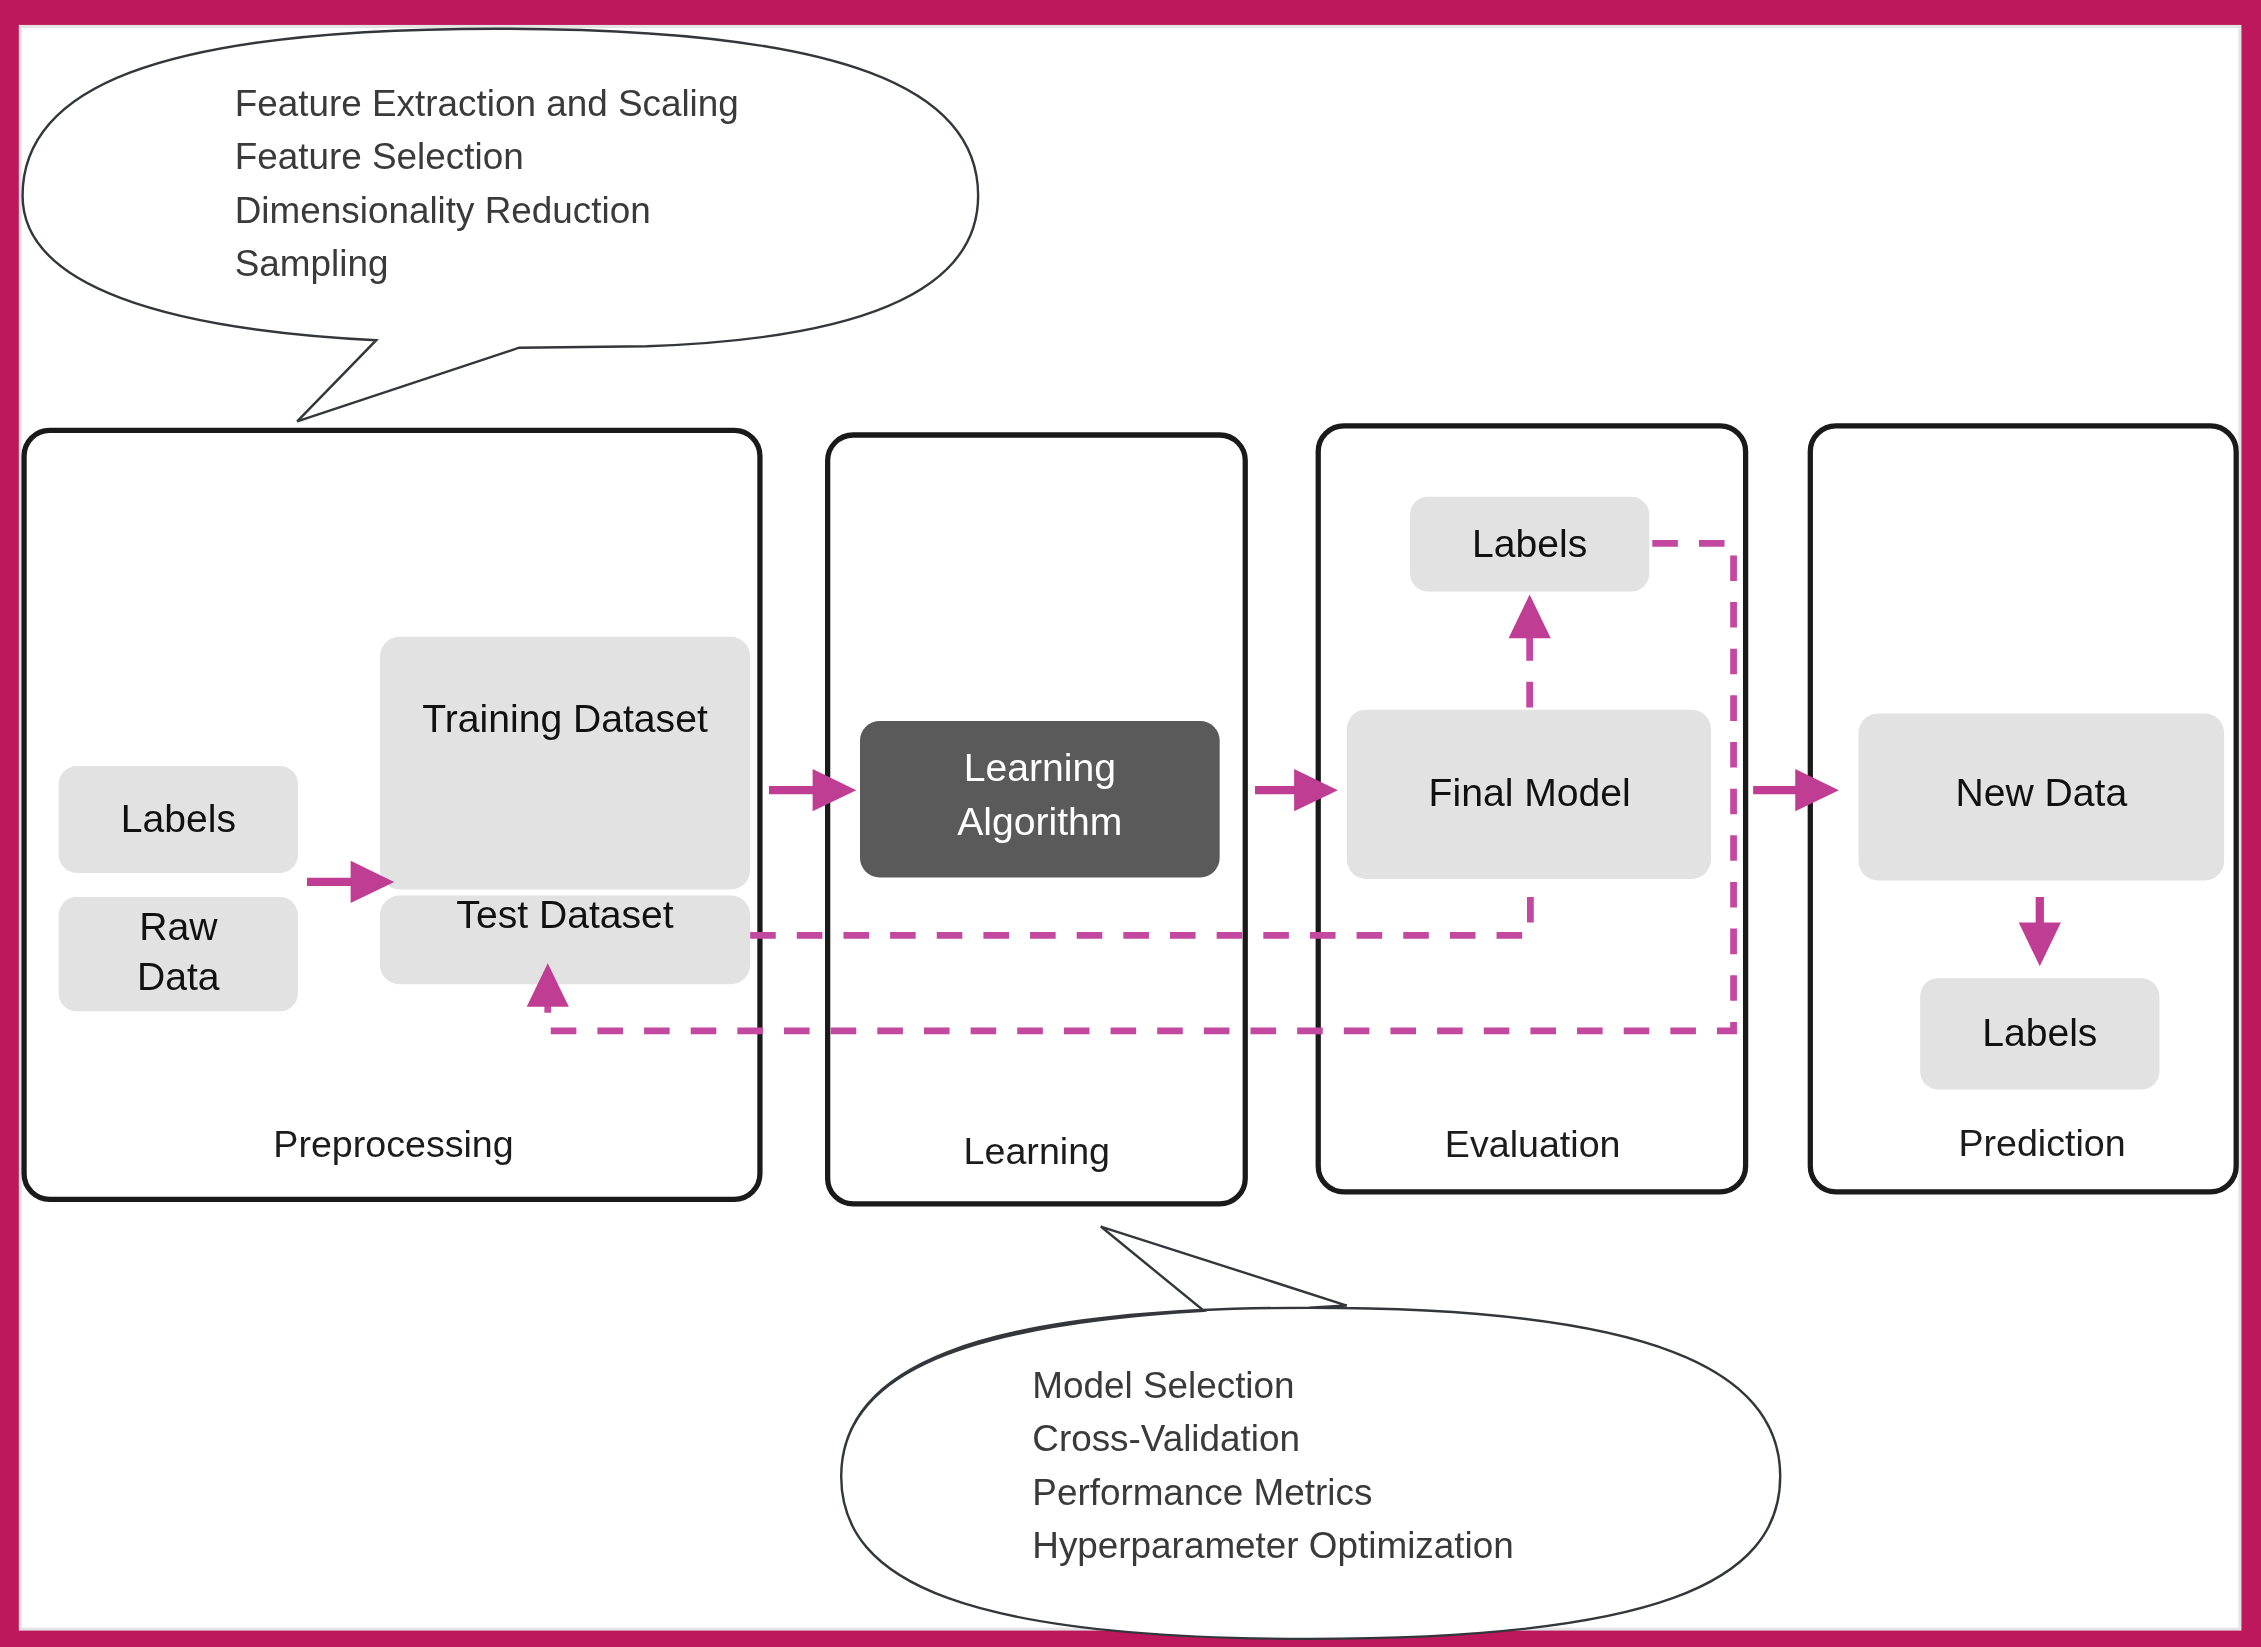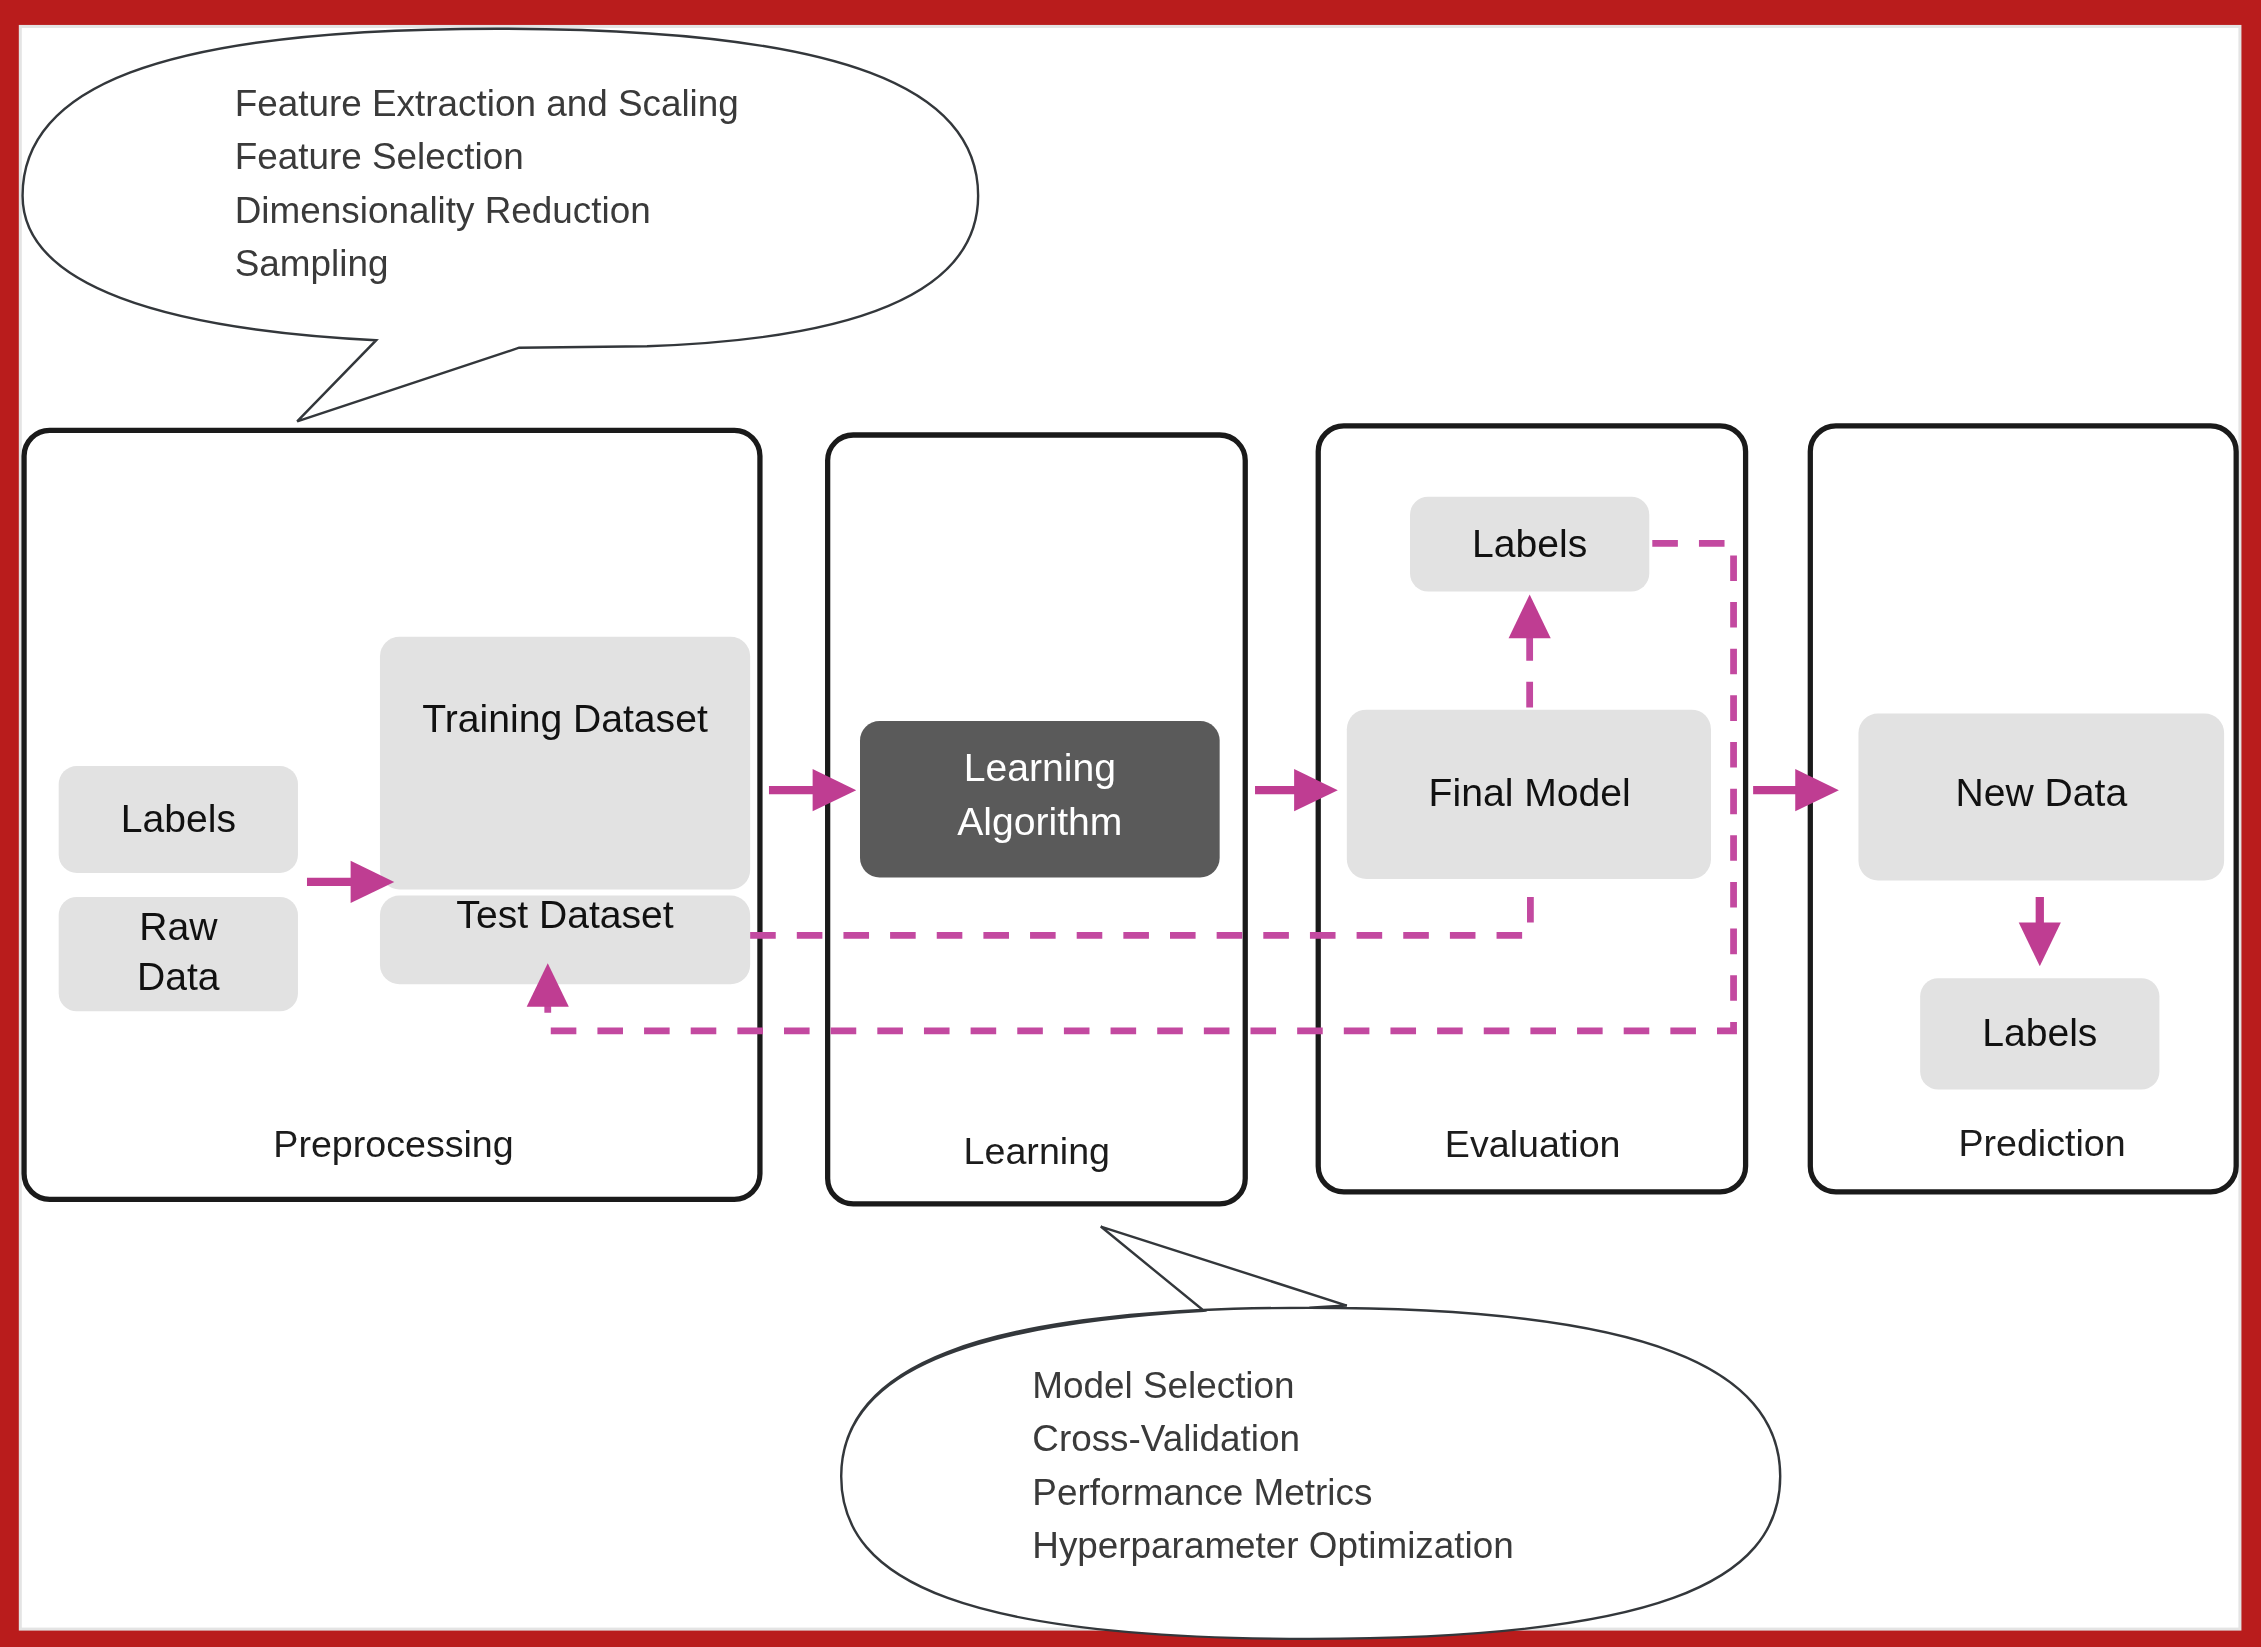--- a/index.html
+++ b/index.html
@@ -7,21 +7,21 @@
     padding: 0;
     background: #ffffff;
   }
   body {
     font-family: "Liberation Sans", sans-serif;
   }
   #stage {
     position: relative;
     width: 2261px;
     height: 1648px;
-    background: #b91c1c;
+    background: #be185d;
     overflow: hidden;
   }
   svg#diagram {
     position: absolute;
     left: 0;
     top: 0;
     width: 2261px;
     height: 1648px;
   }
   .outer-frame {

